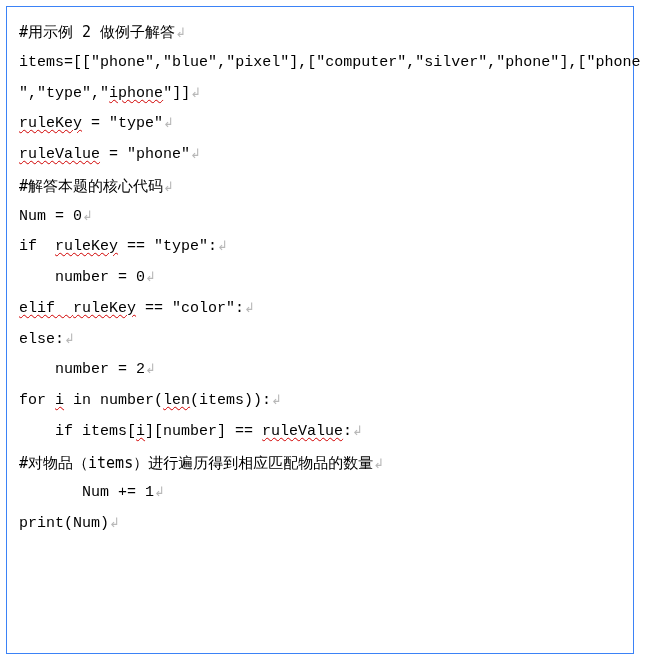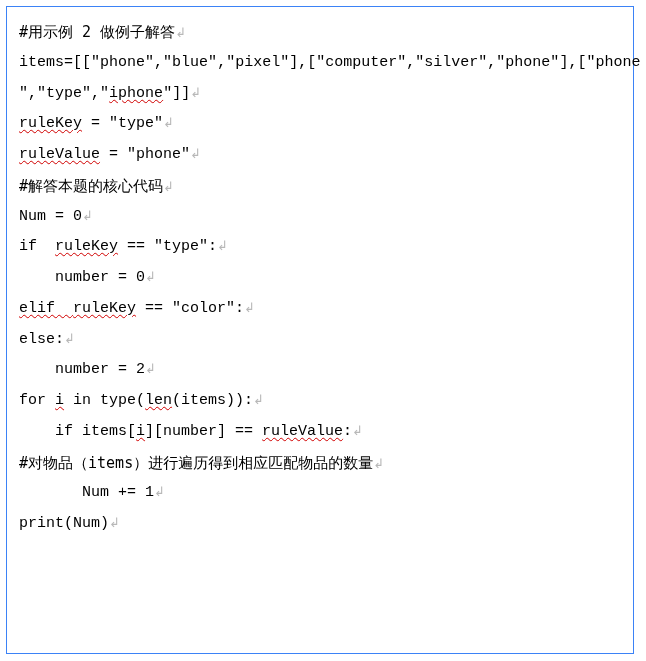--- a/index.html
+++ b/index.html
@@ -65,21 +65,21 @@
 
 <div class="line mono"><span>    number = 0</span><span class="ret">↲</span></div>
 
 <div class="line mono"><span class="err">elif  </span><span class="err">ruleKey</span><span> == </span><span>"</span><span>color</span><span>"</span><span>:</span><span class="ret">↲</span></div>
 
 
 <div class="line mono"><span>else:</span><span class="ret">↲</span></div>
 
 <div class="line mono"><span>    number = 2</span><span class="ret">↲</span></div>
 
-<div class="line mono"><span>for </span><span class="err">i</span><span> in type(</span><span class="err">len</span><span>(items)):</span><span class="ret">↲</span></div>
+<div class="line mono"><span>for </span><span class="err">i</span><span> in number(</span><span class="err">len</span><span>(items)):</span><span class="ret">↲</span></div>
 
 <div class="line mono"><span>    if items[</span><span class="err">i</span><span>][number] == </span><span class="err">ruleValue</span><span>:</span><span class="ret">↲</span></div>
 
 <div class="line"><span>#对物品（items）进行遍历得到相应匹配物品的数量</span><span class="ret">↲</span></div>
 
 <div class="line mono"><span>       Num += 1</span><span class="ret">↲</span></div>
 
 <div class="line mono"><span>print(Num)</span><span class="ret">↲</span></div>
 
 </div>

